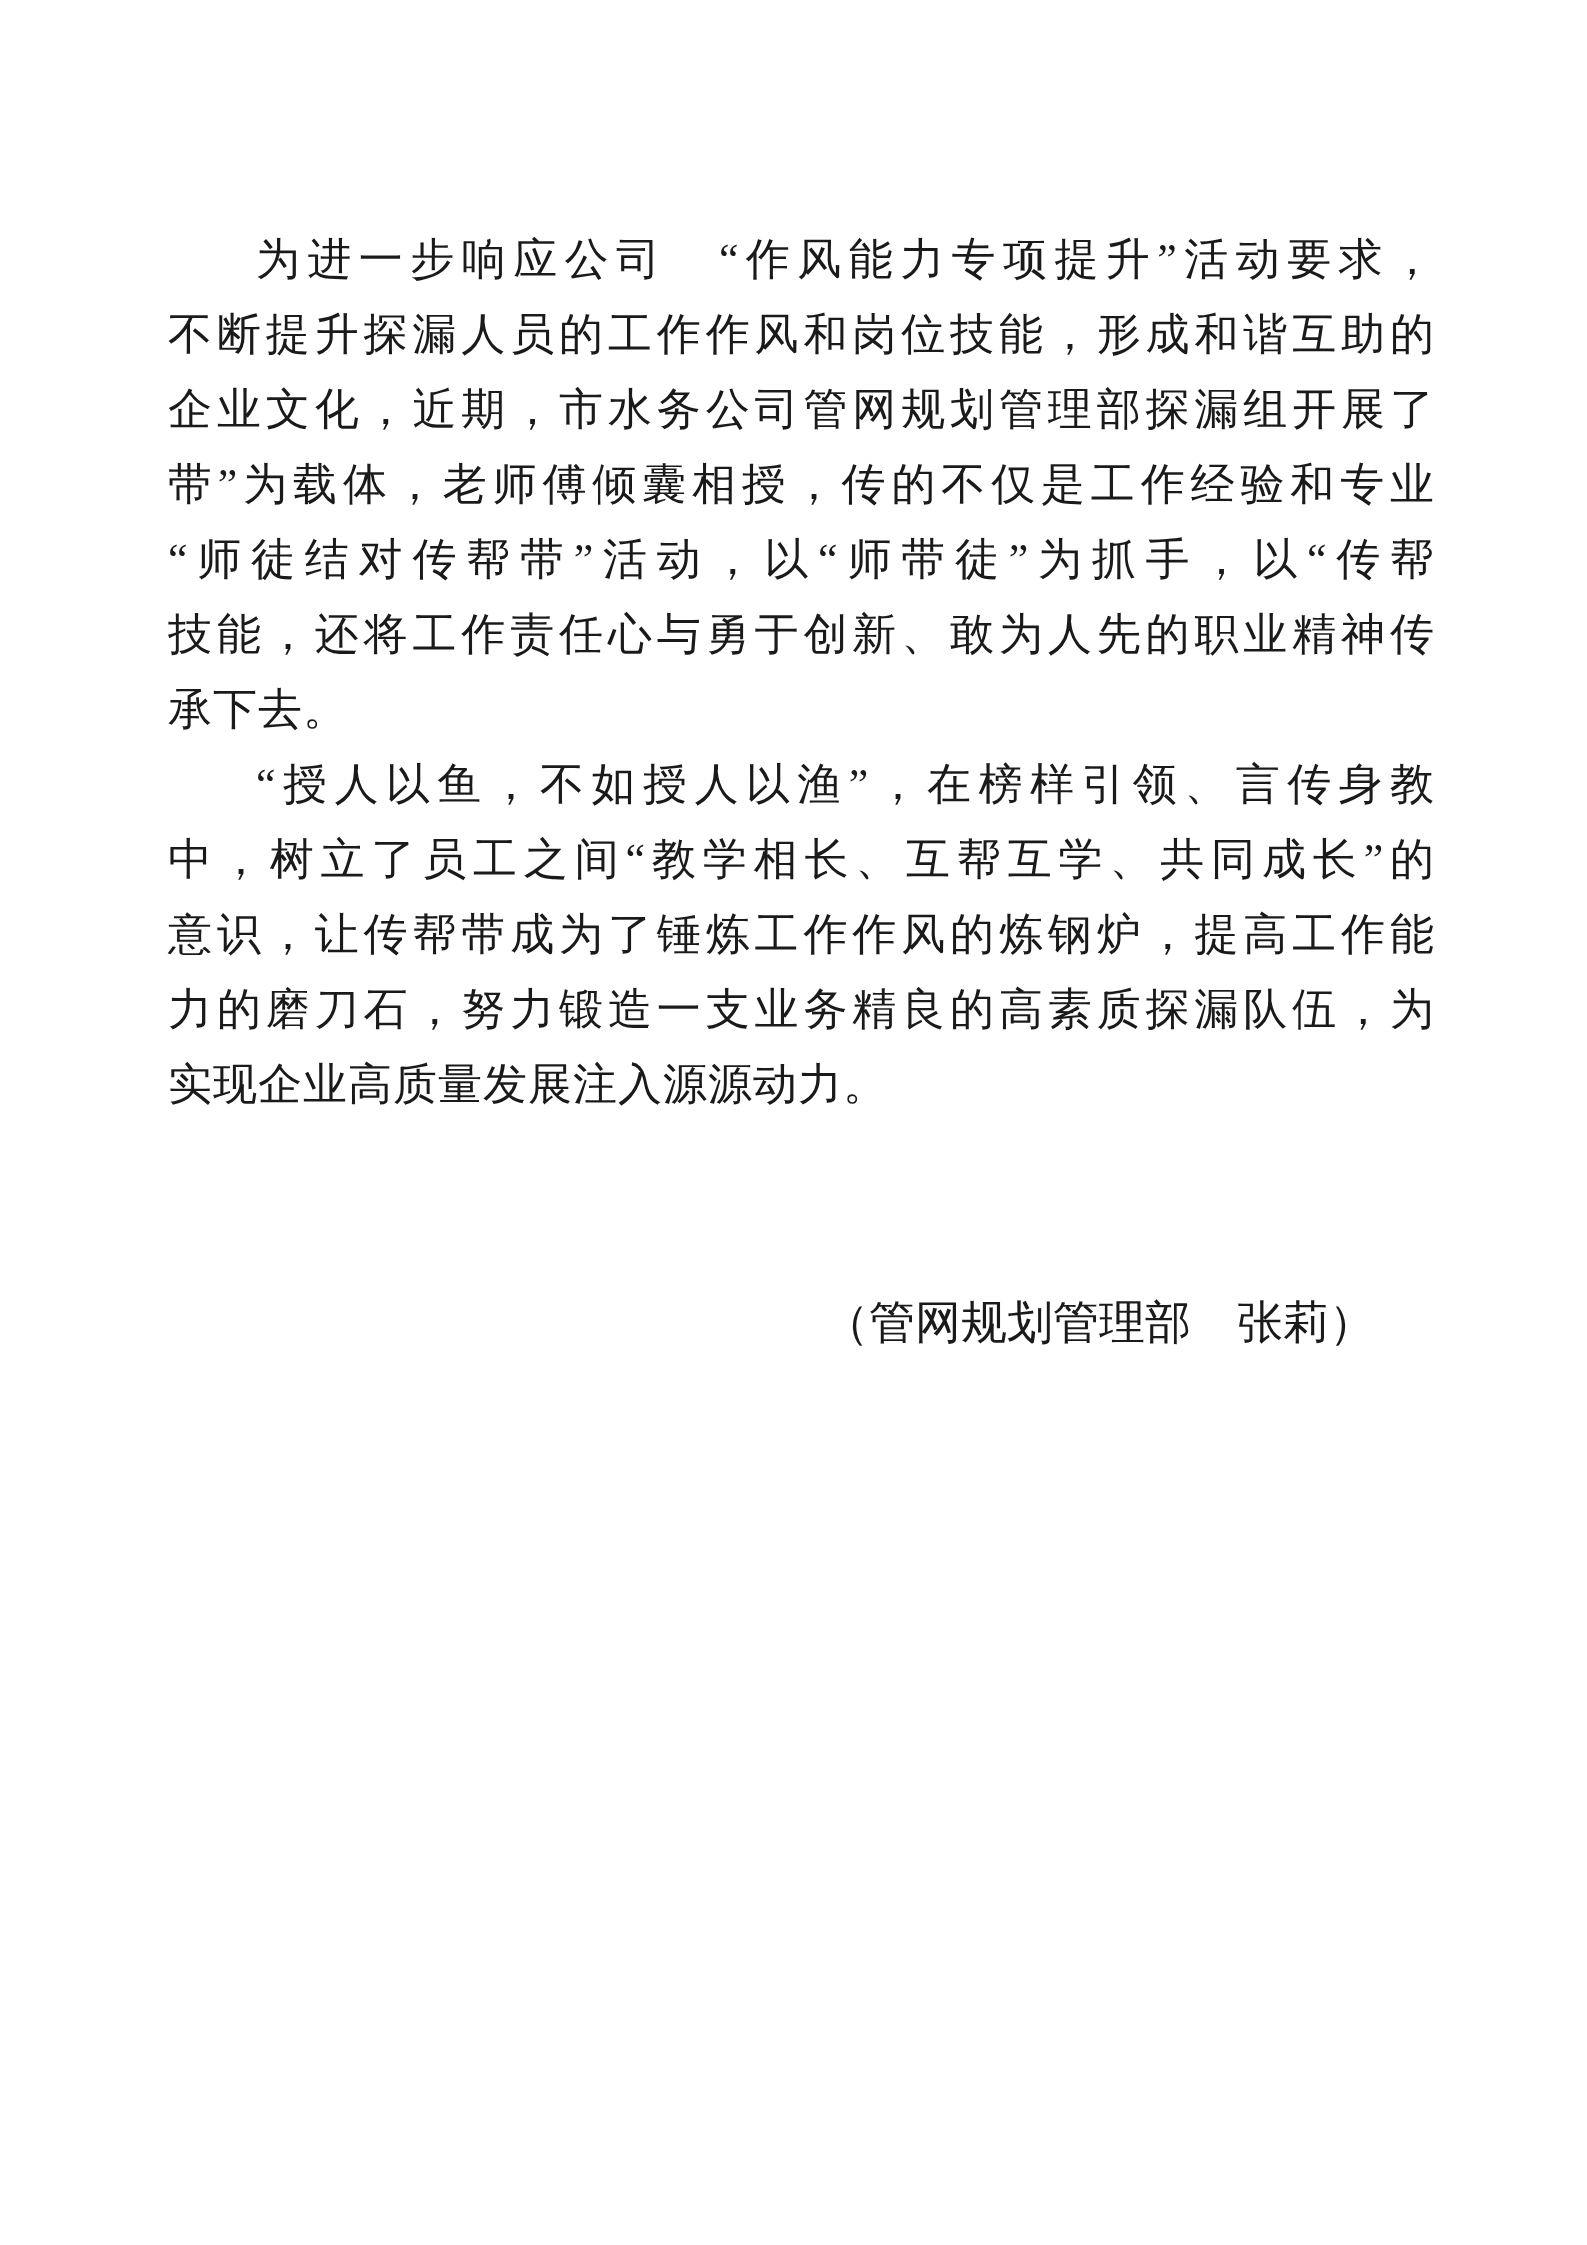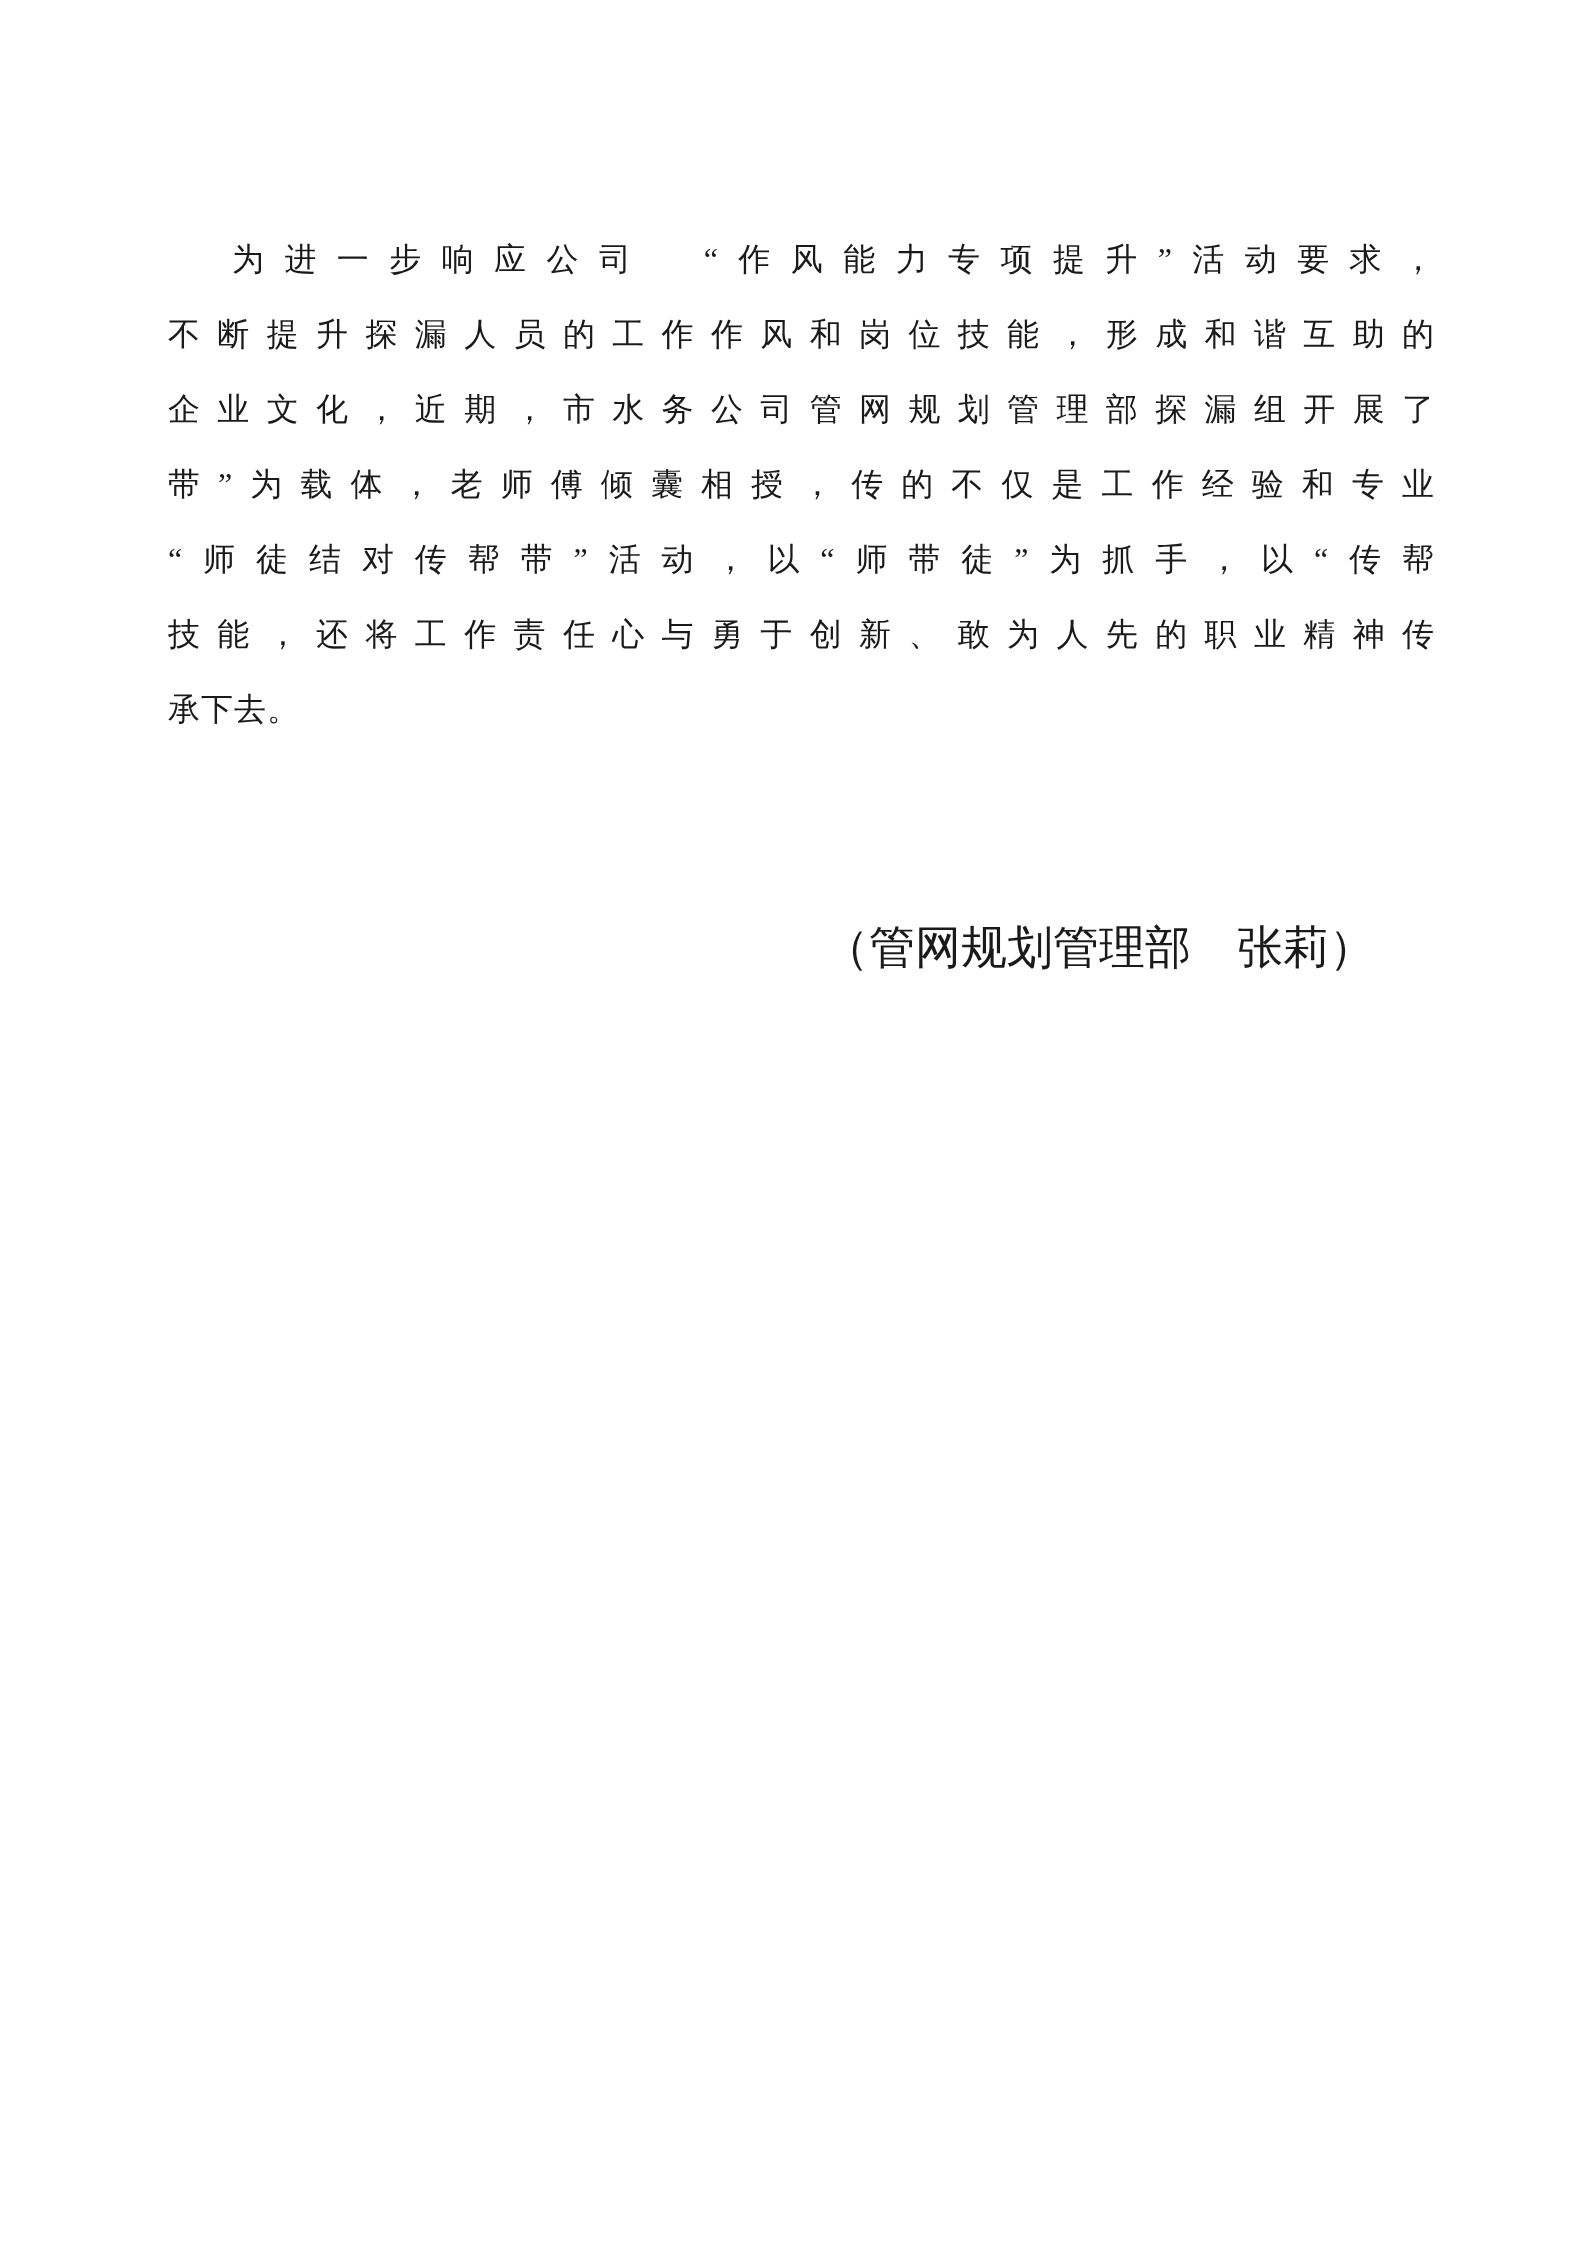--- a/index.html
+++ b/index.html
@@ -19,21 +19,21 @@
   .content {
     position: absolute;
     top: 222px;
     left: 168px;
     right: 152px;
   }
   .para {
     margin: 0;
   }
   .line {
-    font-size: 32px;
+    font-size: 44px;
     line-height: 75px;
     height: 75px;
     text-align: justify;
     text-align-last: justify;
     text-justify: inter-character;
     letter-spacing: 1px;
   }
   .line.indent {
     text-indent: 2em;
   }
@@ -57,17 +57,24 @@
     <div class="para">
       <div class="line indent">为进一步响应公司　“作风能力专项提升”活动要求，</div>
       <div class="line">不断提升探漏人员的工作作风和岗位技能，形成和谐互助的</div>
       <div class="line">企业文化，近期，市水务公司管网规划管理部探漏组开展了</div>
       <div class="line">带”为载体，老师傅倾囊相授，传的不仅是工作经验和专业</div>
       <div class="line">“师徒结对传帮带”活动，以“师带徒”为抓手，以“传帮</div>
       <div class="line">技能，还将工作责任心与勇于创新、敢为人先的职业精神传</div>
       <div class="line last">承下去。</div>
     </div>
 
+    <div class="para">
+      <div class="line indent">“授人以鱼，不如授人以渔”，在榜样引领、言传身教</div>
+      <div class="line">中，树立了员工之间“教学相长、互帮互学、共同成长”的</div>
+      <div class="line">意识，让传帮带成为了锤炼工作作风的炼钢炉，提高工作能</div>
+      <div class="line">力的磨刀石，努力锻造一支业务精良的高素质探漏队伍，为</div>
+      <div class="line last">实现企业高质量发展注入源源动力。</div>
+    </div>
 
     <div class="signature">（管网规划管理部　张莉）</div>
 
   </div>
 </div>
 
 </body></html>

